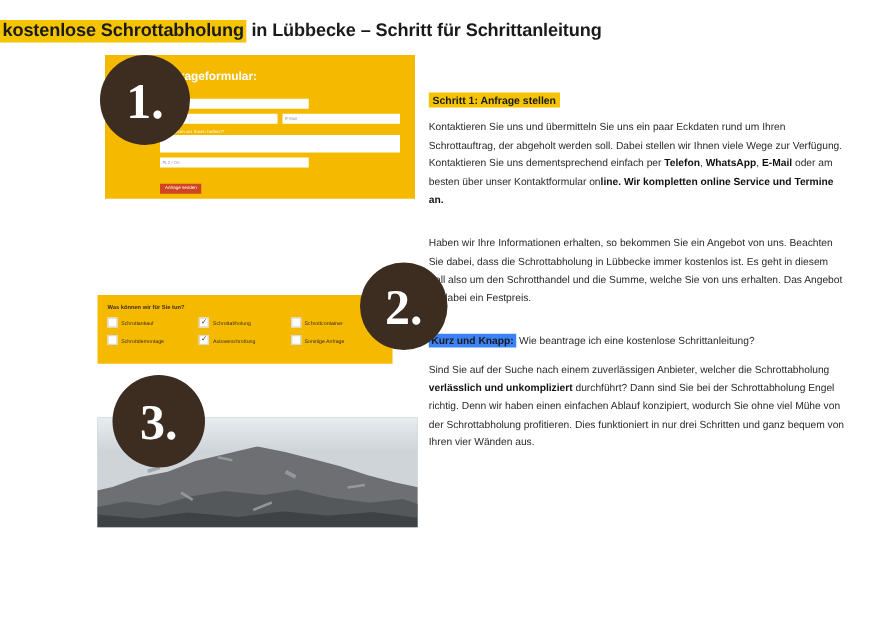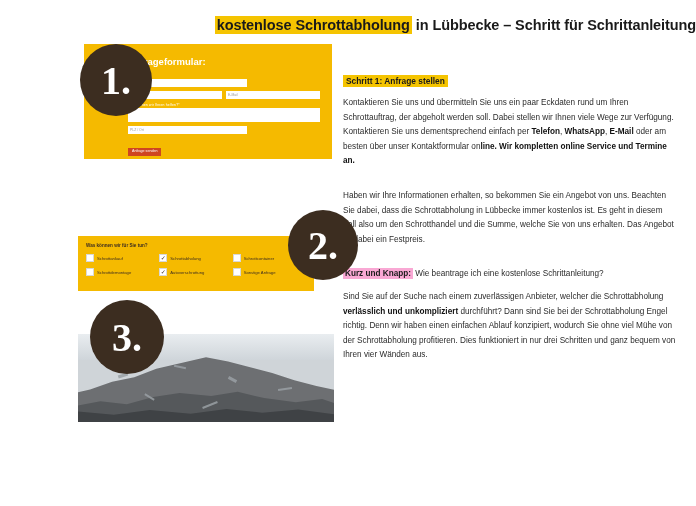--- a/index.html
+++ b/index.html
@@ -18,21 +18,21 @@
   .page {
     position: relative;
     width: 696px;
     height: 506px;
     box-sizing: border-box;
     padding: 0;
   }
 
   
   .title-wrap {
-    text-align: right;
+    text-align: left;
     padding-top: 16px;
     padding-bottom: 10px;
   }
   .title {
     font-size: 14.5px;
     font-weight: bold;
     color: #1a1a1a;
     letter-spacing: -0.1px;
     white-space: nowrap;
   }
@@ -289,21 +289,21 @@
   .block {
     margin-bottom: 2px;
     margin-top: 20px;
   }
   .kurz-line {
     font-size: 8.2px;
     line-height: 14.6px;
     margin: 0 0 8px 0;
   }
   .kurz-tag {
-    background: #f9a8d4;
+    background: #3b82f6;
     font-weight: bold;
     padding: 1px 2px;
     color: #1a1a1a;
   }
   .kurz-rest {
     color: #2b2b2b;
   }
 </style>
 </head>
 <body>

